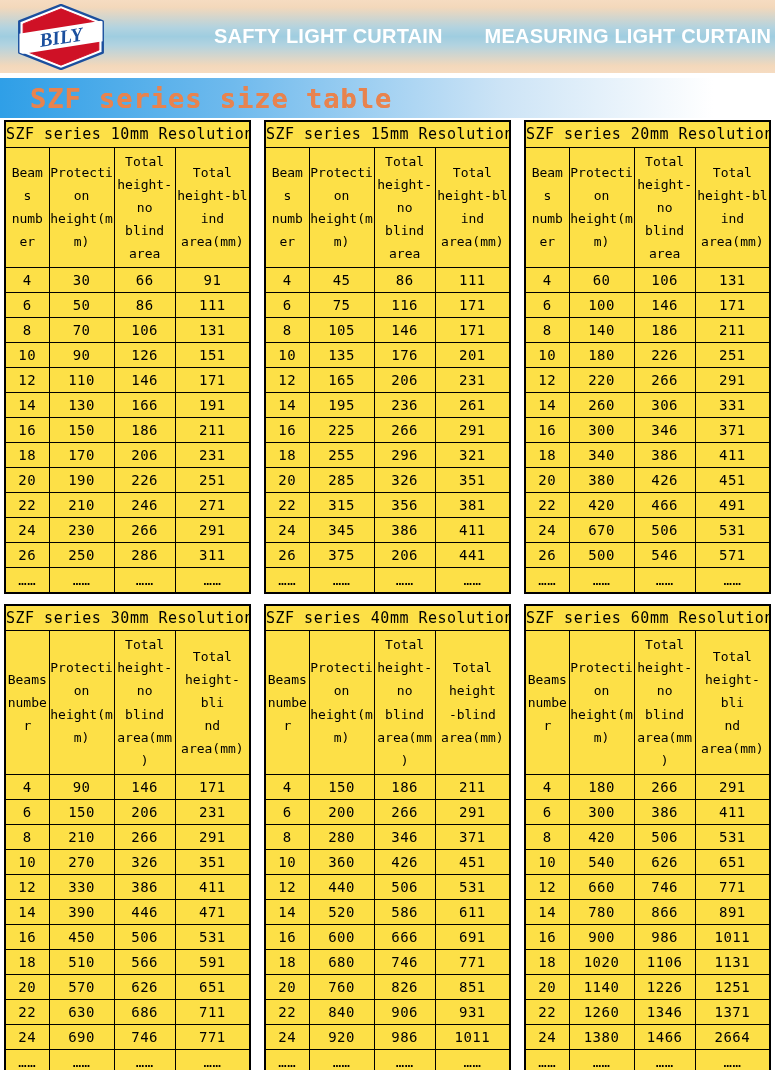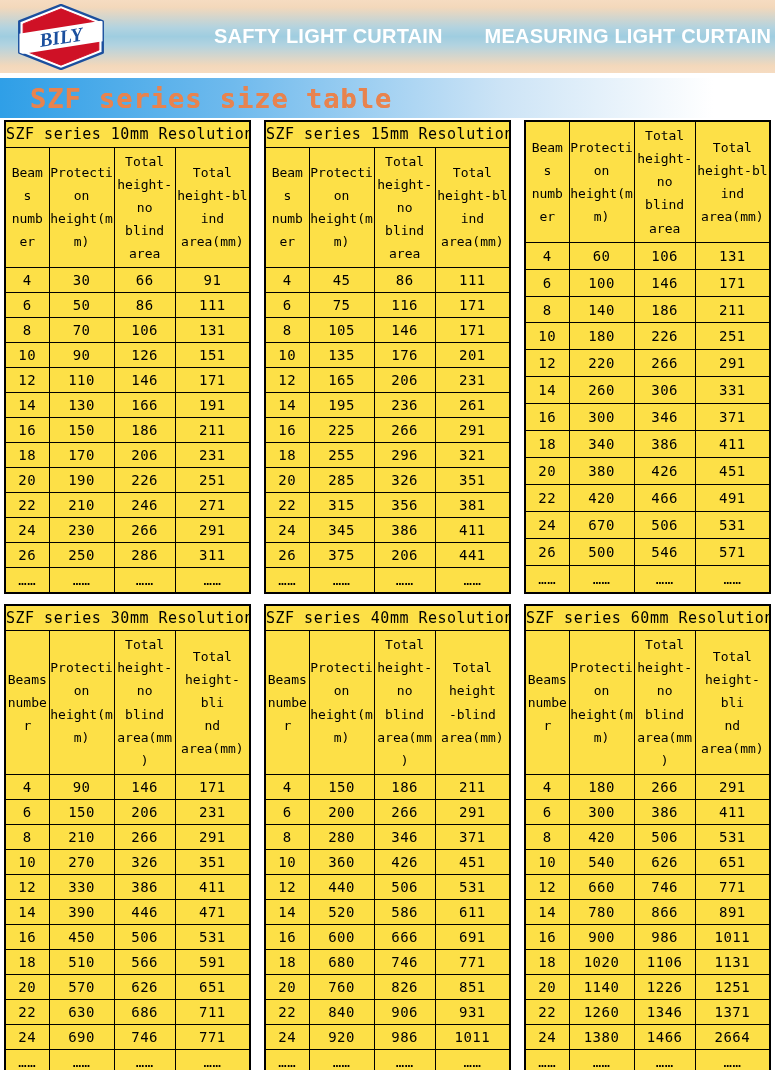--- a/index.html
+++ b/index.html
@@ -356,20 +356,23 @@
   </table>
 
   <table class="szf top">
     <colgroup>
         <col class="c1">
         <col class="c2">
         <col class="c3">
         <col class="c4">
       </colgroup>
     <thead>
+      <tr>
+          <th colspan="4" class="tbl-title">SZF series 20mm Resolution</th>
+        </tr>
       <tr class="hdr-row">
           <th class="hdr-cell">Beam
 s
 numb
 er</th>
           <th class="hdr-cell">Protecti
 on
 height(m
 m)</th>
           <th class="hdr-cell">Total

